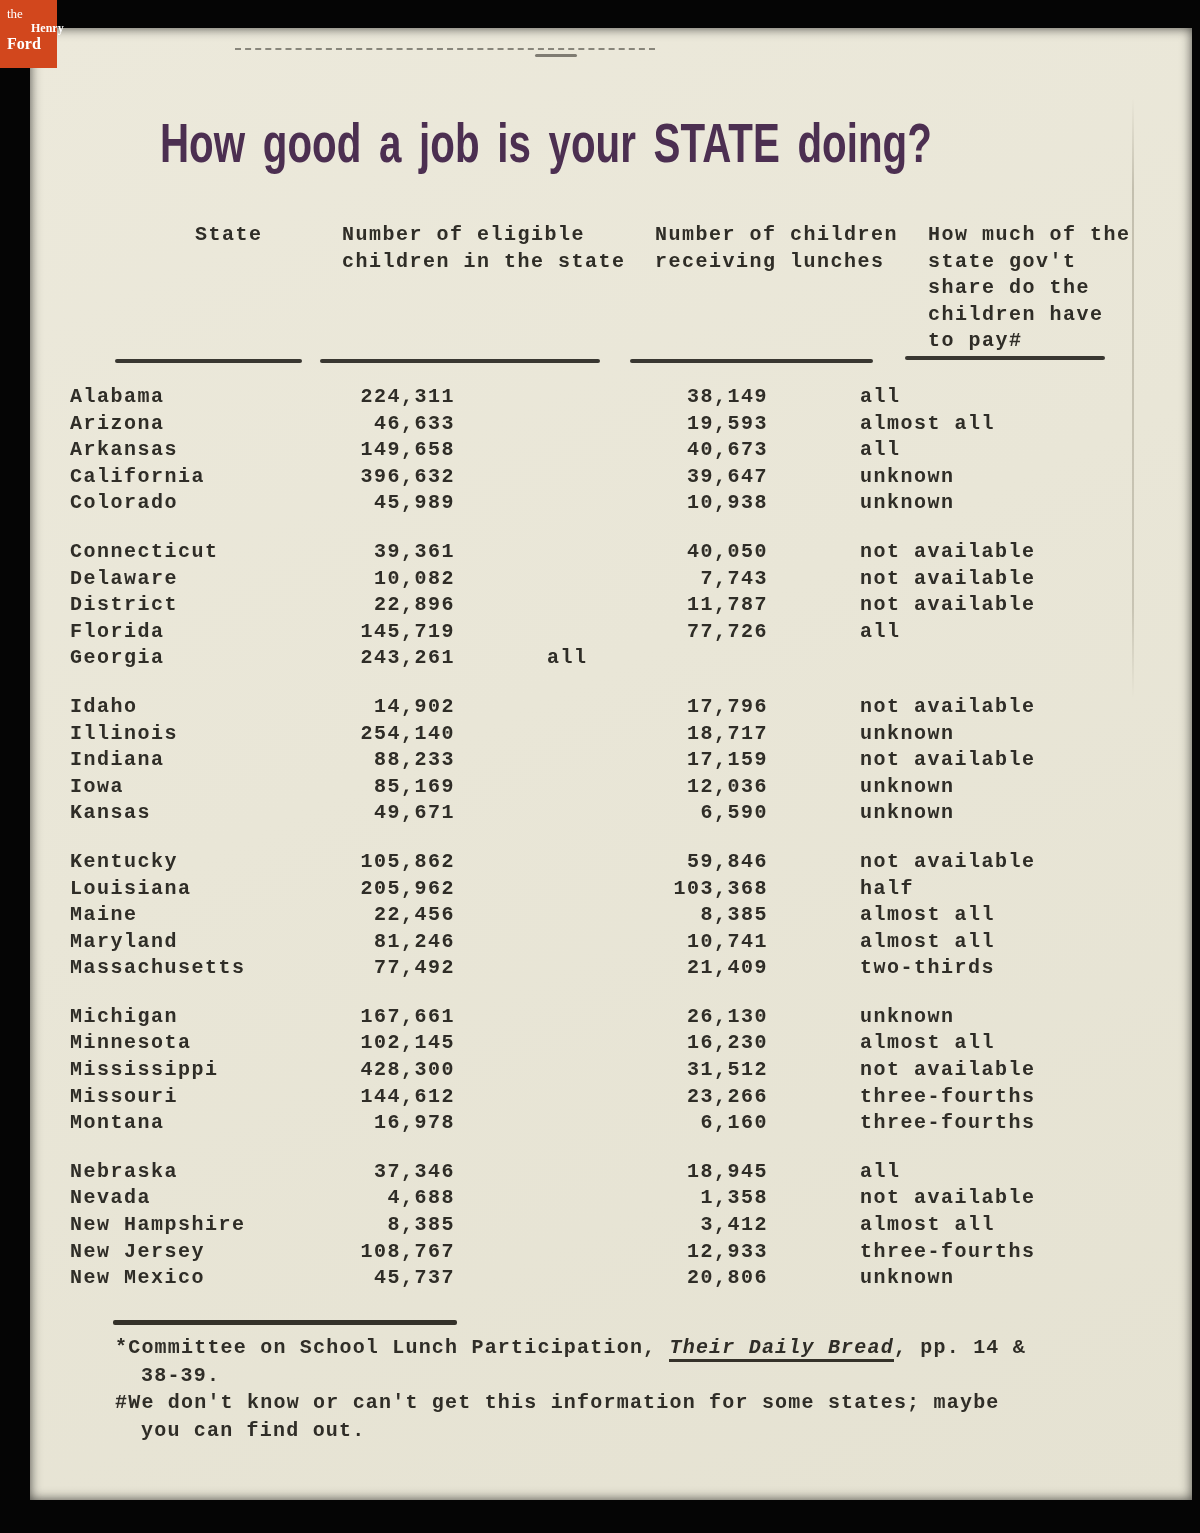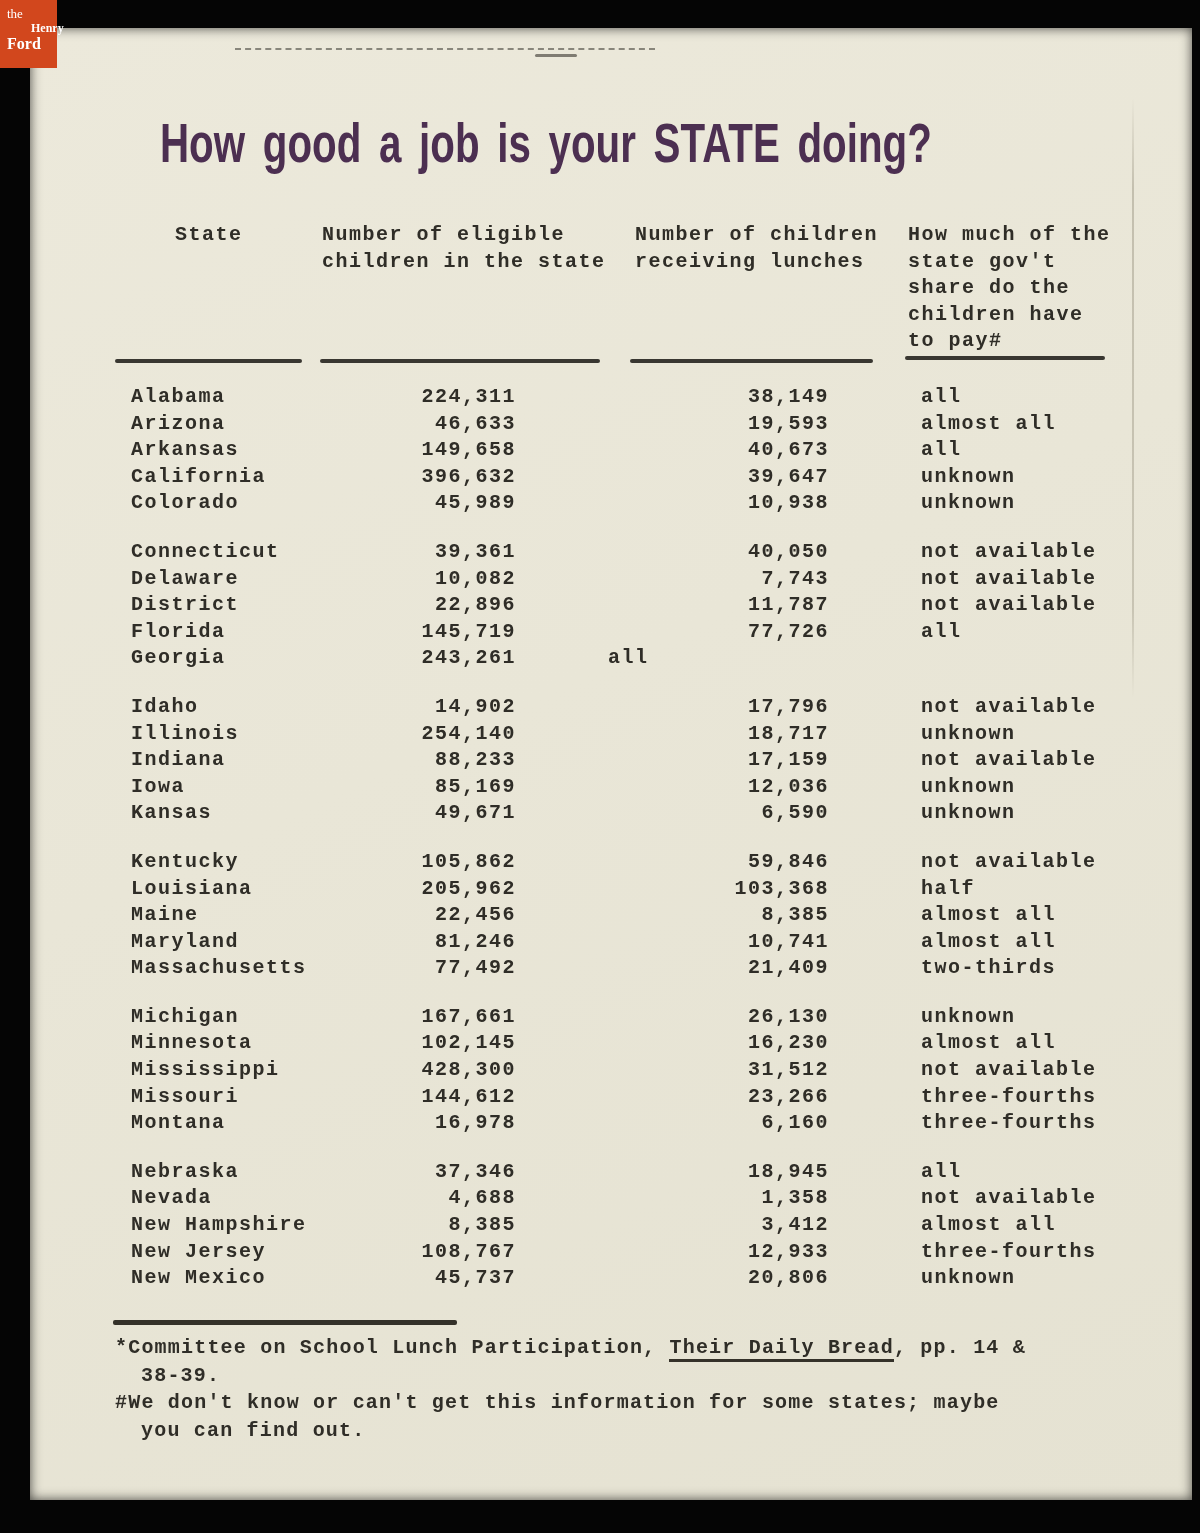--- a/index.html
+++ b/index.html
@@ -48,20 +48,21 @@
     transform: scaleX(0.72);
     transform-origin: left center;
   }
 
   .col-head {
     position: absolute; top: 194px;
     font-size: 20px; font-weight: bold;
     letter-spacing: 1.5px; line-height: 26.6px;
     white-space: pre-line;
     color: #2f2d27;
+    margin-left: 20px;
   }
   .ch-0 { left: 145px; }
   .ch-1 { left: 292px; }
   .ch-2 { left: 605px; }
   .ch-3 { left: 878px; }
 
   .rule {
     position: absolute; top: 331px; height: 4px;
     background: #393731; border-radius: 2px;
   }
@@ -72,41 +73,40 @@
 
   .tbody {
     position: absolute; left: 0; top: 356px; width: 100%;
     font-size: 20px; font-weight: bold;
     letter-spacing: 1.5px; color: #2f2d27;
   }
   .group { margin-bottom: 22px; }
   .row {
     display: grid;
     grid-template-columns: 205px 180px 313px 1fr;
-    padding-left: 85px;
+    padding-left: 40px;
     line-height: 26.6px;
-    margin-left: 16px;
   }
   .cell { white-space: nowrap; }
   .cell-eligible, .cell-receiving { text-align: right; }
   .cell-pay { padding-left: 92px; }
 
   .foot-rule {
     position: absolute; left: 83px; top: 1292px;
     width: 344px; height: 5px; background: #343129; border-radius: 2px;
   }
 
   .footnotes {
     position: absolute; left: 85px; top: 1306px; right: 55px;
     font-size: 20px; font-weight: bold;
     letter-spacing: 1.2px; line-height: 27.5px;
     color: #2f2d27;
   }
   .fn-indent { padding-left: 26px; }
-  .fn-underline { border-bottom: 3px solid #343129; }
+  .fn-underline { border-bottom: 3px solid #343129; font-style: italic; }
 
   .logo {
     position: absolute; left: 0; top: 0;
     width: 57px; height: 68px;
     background: #d2471d;
     color: #ffffff;
     font-family: Liberation Serif, serif;
     z-index: 5;
   }
   .logo-the   { position: absolute; left: 7px;  top: 6px;  font-size: 13px; font-weight: normal; }

